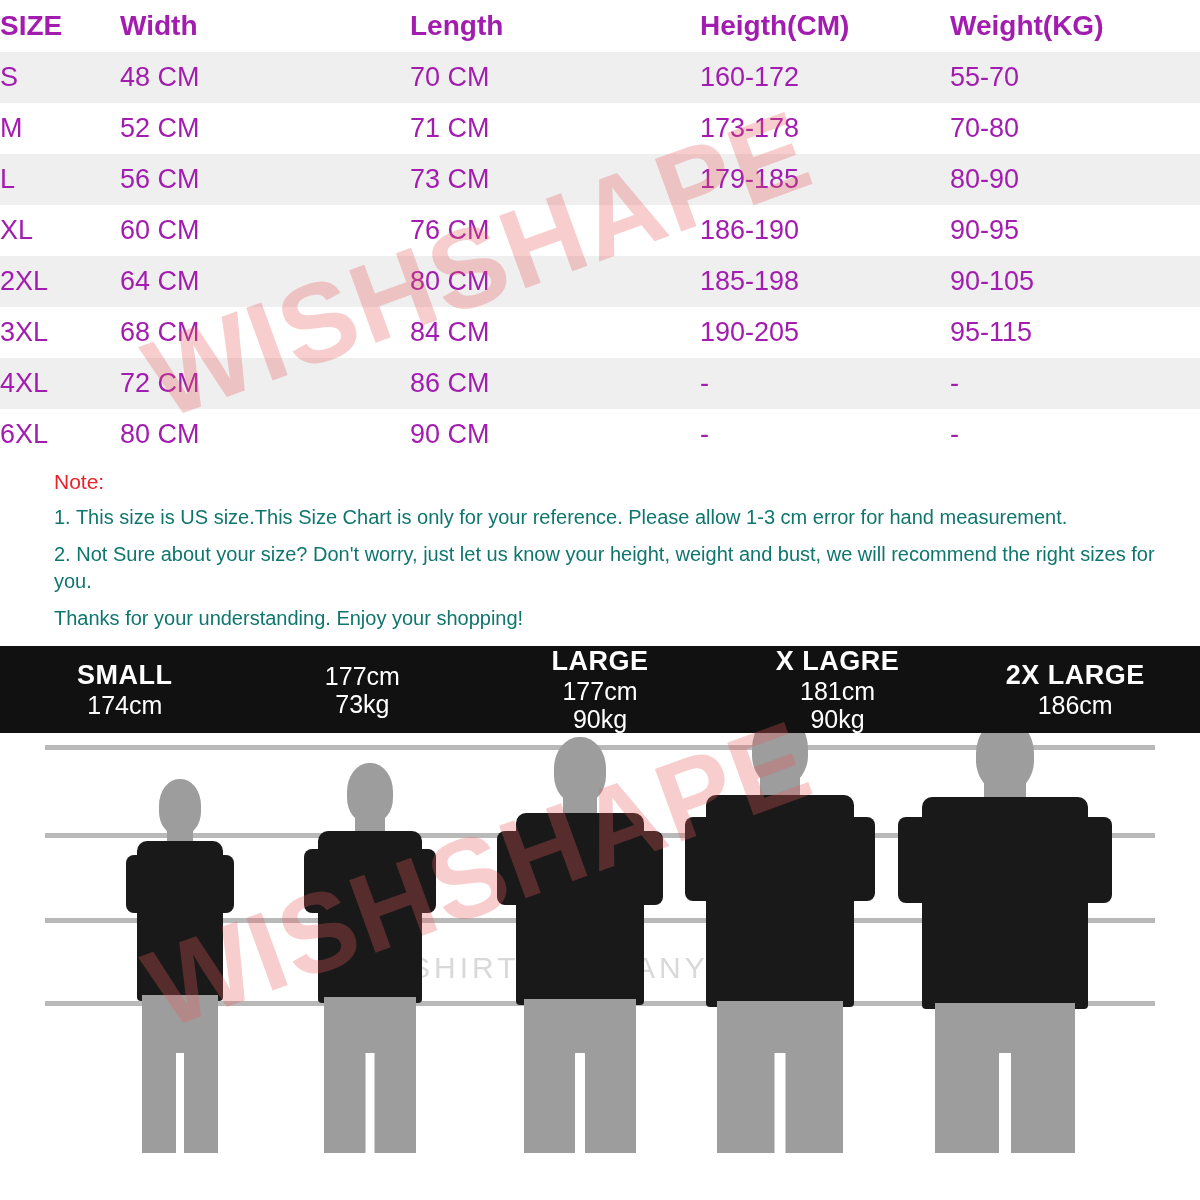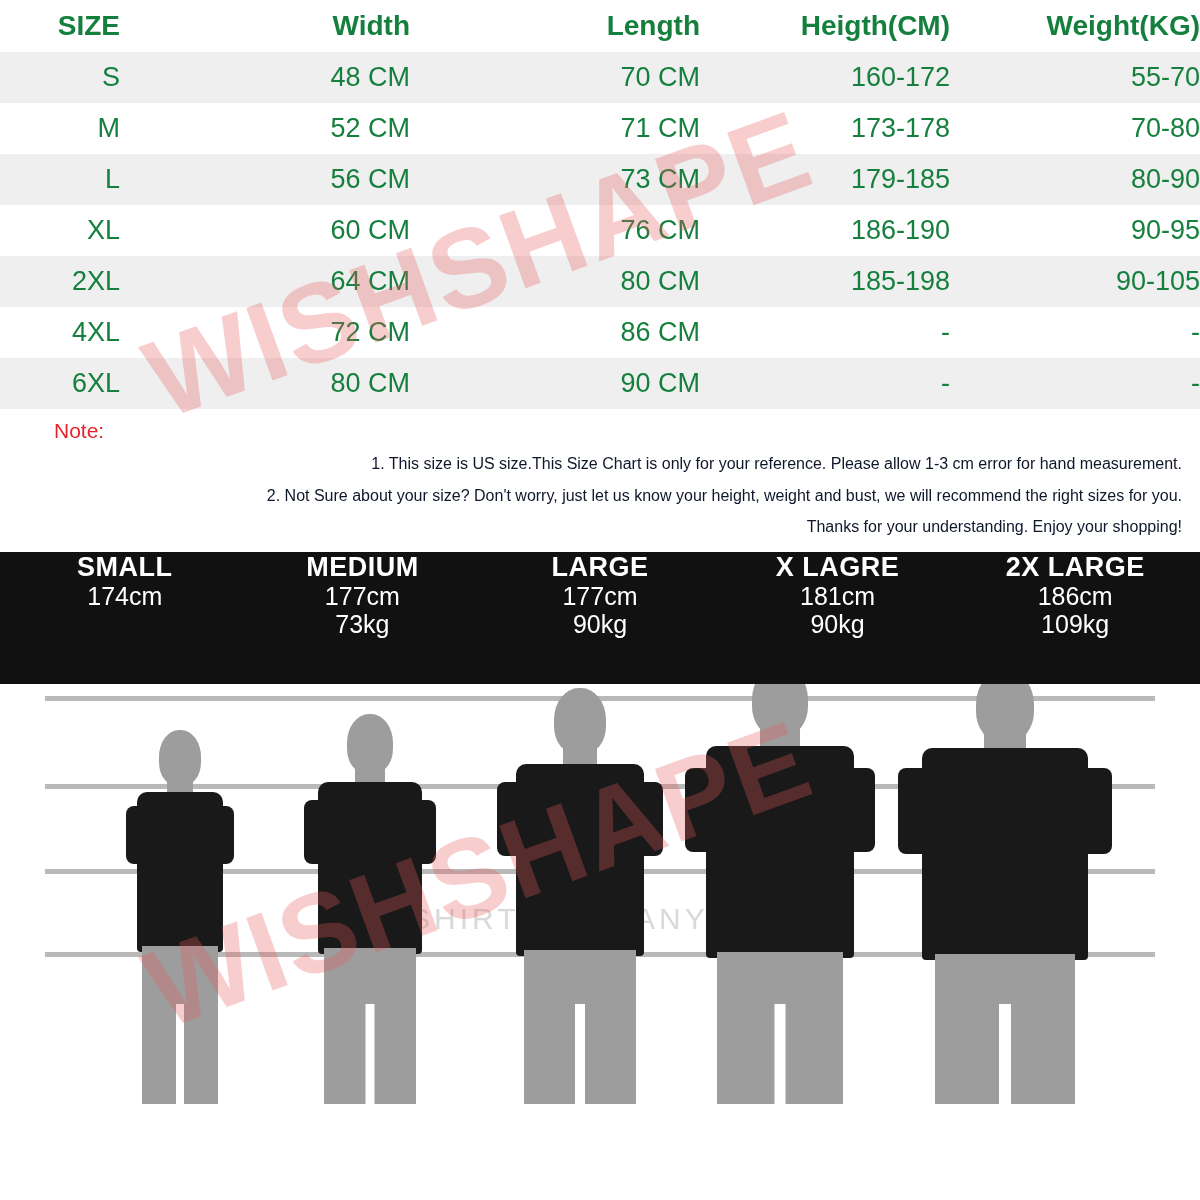--- a/index.html
+++ b/index.html
@@ -12,23 +12,23 @@
   }
   .page { position: relative; width: 1200px; height: 1200px; background:#fff; }
 
   
   table.size-table {
     width: 1200px;
     border-collapse: collapse;
     table-layout: fixed;
   }
   table.size-table th, table.size-table td {
-    text-align: right;
+    text-align: left;
     font-weight: normal;
-    color: #15803d;
+    color: #a21caf;
     padding: 0;
     height: 51px;
     vertical-align: middle;
     font-size: 27px;
   }
   table.size-table thead th {
     font-weight: bold;
     font-size: 28px;
     background: #ffffff;
     height: 52px;
@@ -48,32 +48,31 @@
     background:#fff;
     margin-left:36px;
   }
   .notes .note-title {
     color: #e8232a;
     font-size: 21px;
     margin: 4px 0 10px 0;
   }
   .notes p {
     margin: 0 0 10px 0;
-    font-size: 16px;
-    color: #0f172a;
+    font-size: 20px;
+    color: #0f766e;
     line-height: 1.35;
-    text-align: right;
   }
 
   
   .banner {
     background: #111111;
-    height: 132px;
+    height: 87px;
     display: flex;
-    align-items: flex-start;
+    align-items: center;
     padding: 0 6px;
     color: #ffffff;
   }
   .banner .col {
     flex: 1 1 0;
     text-align: center;
     line-height: 1.12;
   }
   .banner .bname { font-size: 27px; font-weight: bold; letter-spacing: .5px; }
   .banner .bh { font-size: 25px; }
@@ -207,20 +206,27 @@
         <td>90-95</td>
       </tr>
       <tr>
         <td>2XL</td>
         <td>64 CM</td>
         <td>80 CM</td>
         <td>185-198</td>
         <td>90-105</td>
       </tr>
       <tr>
+        <td>3XL</td>
+        <td>68 CM</td>
+        <td>84 CM</td>
+        <td>190-205</td>
+        <td>95-115</td>
+      </tr>
+      <tr>
         <td>4XL</td>
         <td>72 CM</td>
         <td>86 CM</td>
         <td>-</td>
         <td>-</td>
       </tr>
       <tr>
         <td>6XL</td>
         <td>80 CM</td>
         <td>90 CM</td>
@@ -236,38 +242,36 @@
     <p>2. Not Sure about your size? Don't worry, just let us know your height, weight and bust, we will recommend the right sizes for you.</p>
     <p>Thanks for your understanding. Enjoy your shopping!</p>
   </div>
 
   <div class="banner">
     <div class="col">
       <div class="bname">SMALL</div>
       <div class="bh">174cm</div>
     </div>
     <div class="col">
-      <div class="bname">MEDIUM</div>
       <div class="bh">177cm</div>
       <div class="bw">73kg</div>
     </div>
     <div class="col">
       <div class="bname">LARGE</div>
       <div class="bh">177cm</div>
       <div class="bw">90kg</div>
     </div>
     <div class="col">
       <div class="bname">X LAGRE</div>
       <div class="bh">181cm</div>
       <div class="bw">90kg</div>
     </div>
     <div class="col">
       <div class="bname">2X LARGE</div>
       <div class="bh">186cm</div>
-      <div class="bw">109kg</div>
     </div>
   </div>
 
   <div class="figures">
     <div class="hline" style="top: 12px;"></div>
     <div class="hline" style="top: 100px;"></div>
     <div class="hline" style="top: 185px;"></div>
     <div class="hline" style="top: 268px;"></div>
 
     <div class="ghost-text" style="left: 410px; top: 218px;">SHIRT COMPANY</div>

